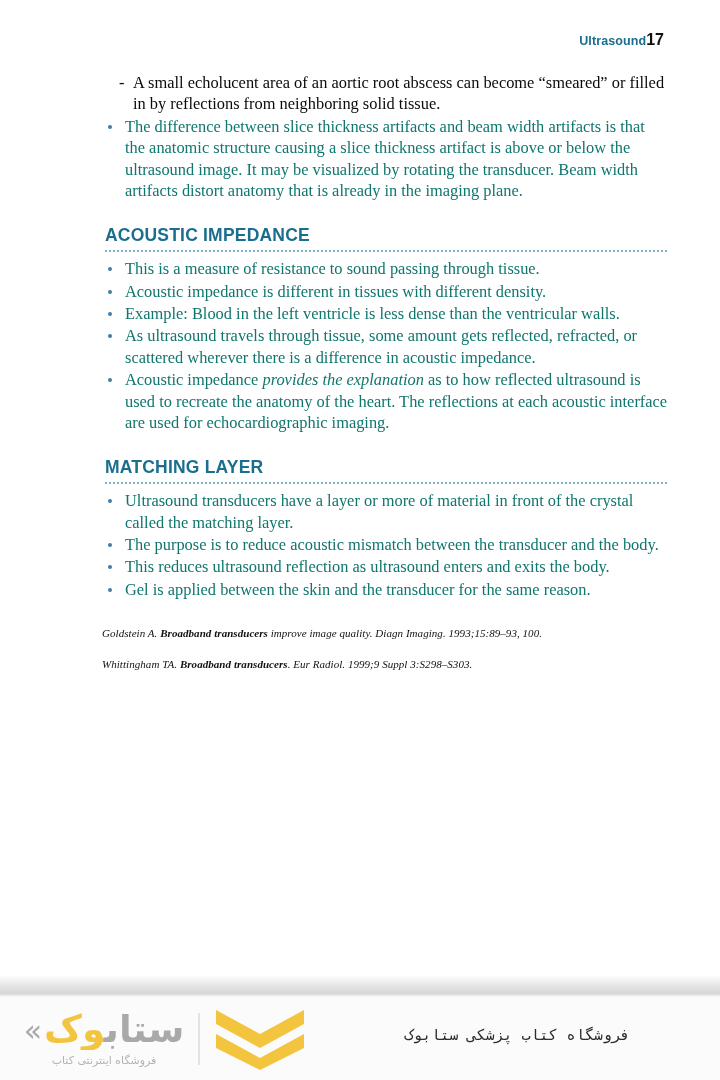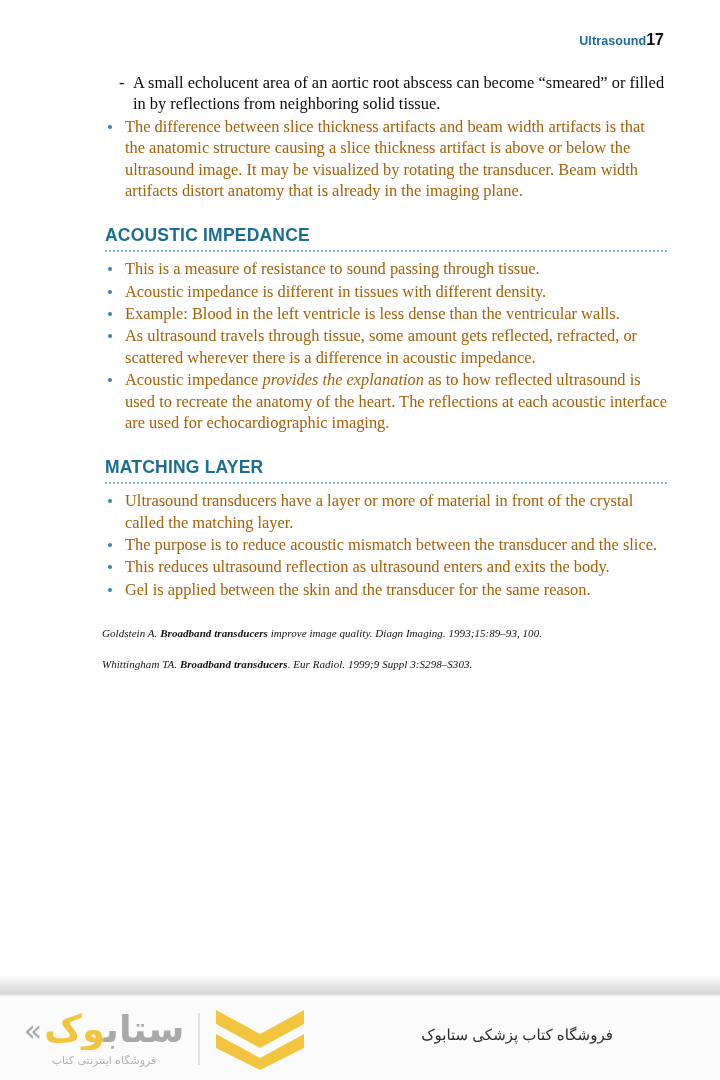--- a/index.html
+++ b/index.html
@@ -85,21 +85,21 @@
     margin: 0;
     padding: 0;
   }
   ul.bullets > li {
     position: relative;
     padding-left: 23px;
     margin: 0 0 1px 0;
     font-size: 16.4px;
     line-height: 1.31;
     text-indent: 0;
-    color: #a16207;
+    color: #0f766e;
   }
   ul.bullets > li::before {
     content: "";
     position: absolute;
     left: 6px;
     top: 9px;
     width: 4px;
     height: 4px;
     border-radius: 50%;
     background: #3f7fa6;
@@ -227,21 +227,21 @@
     flex: 1;
     height: 83px;
     display: flex;
     flex-direction: column;
     align-items: center;
     justify-content: center;
     padding-right: 16px;
     box-sizing: border-box;
   }
   .fa-line {
-    font-family: Liberation Sans, sans-serif;
+    font-family: Liberation Mono, monospace;
     font-size: 15px;
     color: #2b2b2b;
     direction: rtl;
     margin-bottom: 7px;
     letter-spacing: 0.2px;
   }
   .url-line {
     font-family: "Liberation Sans", sans-serif;
     font-size: 25px;
     letter-spacing: 4.5px;
@@ -281,21 +281,21 @@
       <li>As ultrasound travels through tissue, some amount gets reflected, refracted, or scattered wherever there is a difference in acoustic impedance.</li>
       <li><span>Acoustic impedance </span><em class="it">provides the explanation</em><span> as to how reflected ultrasound is used to recreate the anatomy of the heart. The reflections at each acoustic interface are used for echocardiographic imaging.</span></li>
     </ul>
 
     <div class="gap-before-heading"></div>
     <h2 class="section-heading">MATCHING LAYER</h2>
     <div class="heading-rule"></div>
 
     <ul class="bullets">
       <li>Ultrasound transducers have a layer or more of material in front of the crystal called the matching layer.</li>
-      <li>The purpose is to reduce acoustic mismatch between the transducer and the slice.</li>
+      <li>The purpose is to reduce acoustic mismatch between the transducer and the body.</li>
       <li>This reduces ultrasound reflection as ultrasound enters and exits the body.</li>
       <li>Gel is applied between the skin and the transducer for the same reason.</li>
     </ul>
 
     <div class="references">
       <div class="reference"><span>Goldstein A. </span><b>Broadband transducers</b><span> improve image quality. Diagn Imaging. 1993;15:89–93, 100.</span></div>
       <div class="reference"><span>Whittingham TA. </span><b>Broadband transducers</b><span>. Eur Radiol. 1999;9 Suppl 3:S298–S303.</span></div>
     </div>
 
   </div>

